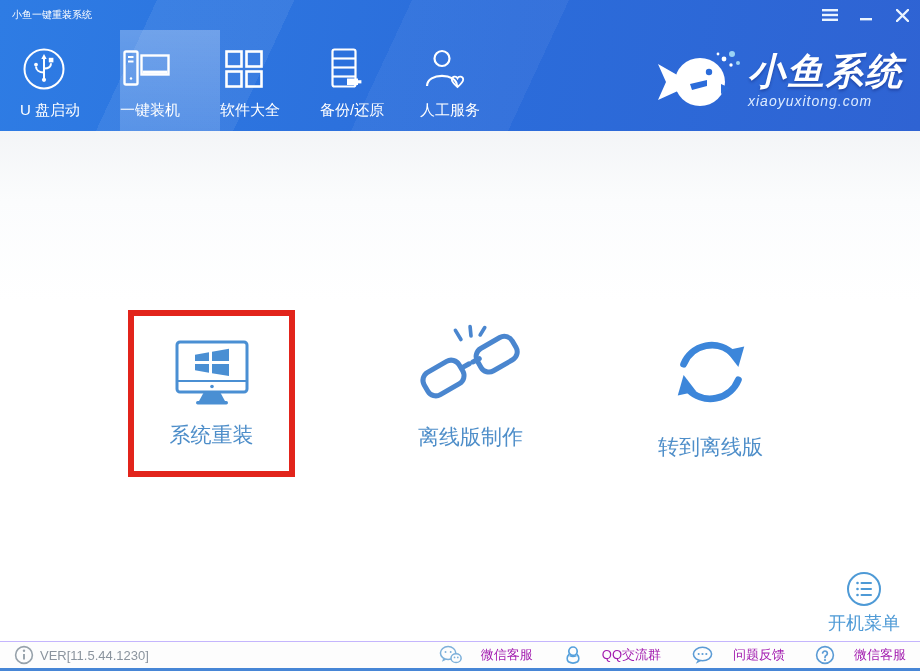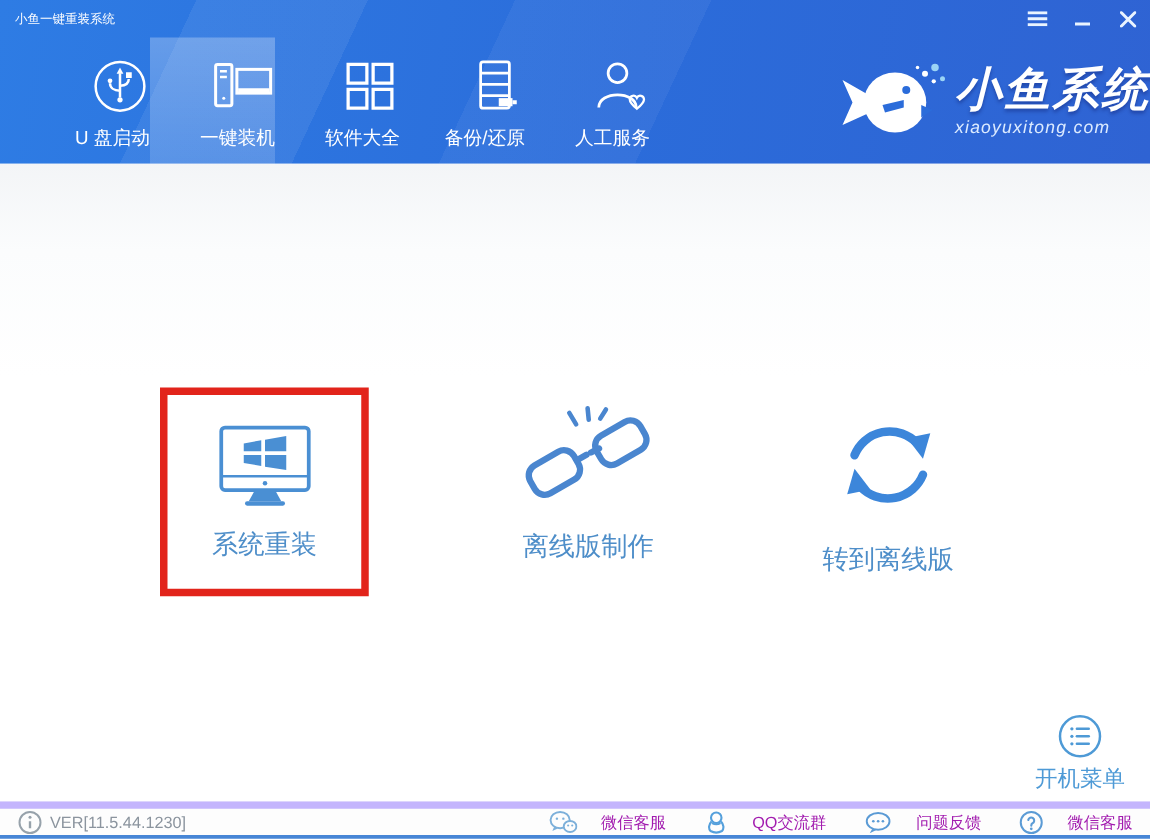--- a/index.html
+++ b/index.html
@@ -11,46 +11,46 @@
   .header { position:relative; background:linear-gradient(100deg,#2e7ce4 0%,#2b6cda 55%,#2f63d3 100%); }
   .header::before { content:""; position:absolute; inset:0; pointer-events:none;
     background:linear-gradient(115deg, transparent 16%, rgba(255,255,255,.07) 16%, rgba(255,255,255,.07) 30%,
       transparent 30%, transparent 42%, rgba(255,255,255,.05) 42%, rgba(255,255,255,.05) 58%, transparent 58%); }
   .titlebar { height:30px; display:flex; align-items:center; position:relative; z-index:1; }
   .app-title { color:#fff; font-size:10px; padding-left:12px; }
   .win-controls { margin-left:auto; display:flex; height:100%; }
   .win-btn { width:36px; height:100%; display:flex; align-items:center; justify-content:center; cursor:pointer; }
 
   .navbar { height:101px; display:flex; padding-left:20px; position:relative; z-index:1; }
-  .nav-item { width:100px; display:flex; flex-direction:column; align-items:flex-end; color:#fff; cursor:pointer; }
+  .nav-item { width:100px; display:flex; flex-direction:column; align-items:flex-start; color:#fff; cursor:pointer; }
   .nav-item .ic { margin-top:12px; height:54px; display:flex; align-items:center; justify-content:center; }
   .nav-item .lbl { font-size:15px; margin-top:5px; }
   .nav-item.selected { background:linear-gradient(180deg,rgba(255,255,255,.27),rgba(255,255,255,.15)); }
 
-  .brand { margin-left:auto; display:flex; align-items:center; gap:6px; }
+  .brand { margin-left:auto; display:flex; align-items:center; padding-right:16px; gap:6px; }
   .brand-text { display:flex; flex-direction:column; align-items:flex-start; }
   .brand-text .name { color:#fff; font-size:37px; font-weight:bold; font-style:italic; line-height:1;
                       letter-spacing:2px; text-shadow:0 2px 3px rgba(0,0,70,.3); }
   .brand-text .url { color:#dcebff; font-size:14px; font-weight:normal; font-style:italic; margin-top:3px; letter-spacing:1px; }
 
   
   .main { flex:1; position:relative; background:linear-gradient(180deg,#f3f5f7 0,#fbfcfd 70px,#fff 170px); }
   .feature { position:absolute; display:flex; flex-direction:column; align-items:center; cursor:pointer; }
   .feature .flabel { font-size:21px; color:#4e8ec9; }
   .f1 { left:128px; top:179px; width:167px; height:167px; border:6px solid #e2241b; justify-content:center; background:#fff; }
   .f1 .flabel { margin-top:12px; }
   .f2 { left:388px; top:192px; width:165px; }
   .f2 .flabel { margin-top:12px; }
   .f3 { left:628px; top:196px; width:165px; }
   .f3 .flabel { margin-top:18px; }
   .boot-menu { position:absolute; right:20px; bottom:6px; display:flex; flex-direction:column; align-items:center; cursor:pointer; }
   .boot-menu .flabel { color:#4e9ad6; font-size:18px; margin-top:3px; }
 
   
-  .statusbar { height:27px; border-top:6px solid #c4b5fd; background:#fdfdfd; display:flex; align-items:center;
+  .statusbar { height:27px; border-top:1px solid #c4b5fd; background:#fdfdfd; display:flex; align-items:center;
                padding:0 14px; font-size:13px; }
   .version { display:flex; align-items:center; gap:6px; color:#8b949e; }
   .status-links { margin-left:auto; display:flex; gap:30px; }
   .slink { display:flex; align-items:center; gap:19px; color:#a21caf; cursor:pointer; }
   .strip { height:3px; background:#4786d6; }
 </style>
 </head>
 <body>
 
 <div class="window">

